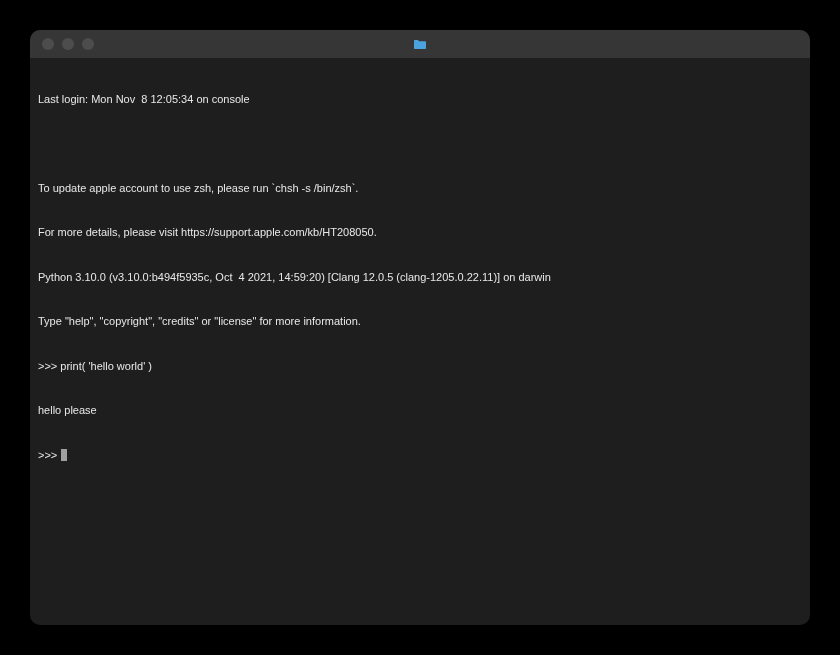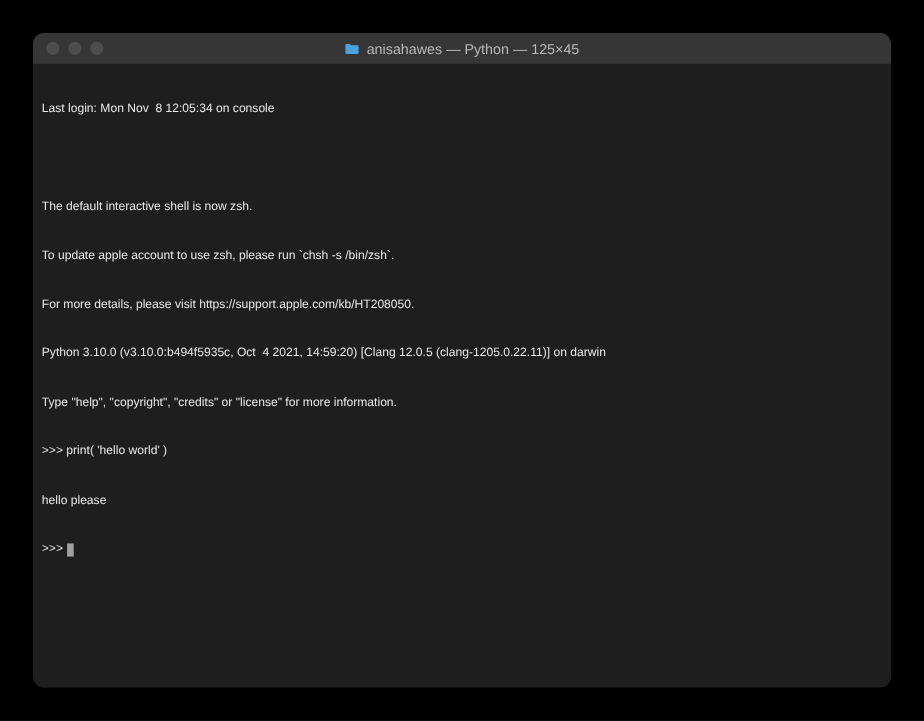--- a/index.html
+++ b/index.html
@@ -107,27 +107,25 @@
       <div class="traffic-light"></div>
       <div class="traffic-light"></div>
       <div class="traffic-light"></div>
     </div>
     <div class="title-wrap">
       <span class="folder-icon">
         <svg width="14" height="11" viewBox="0 0 14 11">
           <path d="M1 2 C1 1.4 1.4 1 2 1 L5 1 L6 2.2 L12 2.2 C12.6 2.2 13 2.6 13 3.2 L13 9 C13 9.6 12.6 10 12 10 L2 10 C1.4 10 1 9.6 1 9 Z" fill="#4aa3df"></path>
         </svg>
       </span>
-      <span class="title-text">anisahawes — Python — 125×45</span>
     </div>
   </div>
   <div class="terminal-body">
     <div class="line">Last login: Mon Nov  8 12:05:34 on console</div>
     <div class="blank-line"></div>
-    <div class="line">The default interactive shell is now zsh.</div>
     <div class="line">To update apple account to use zsh, please run `chsh -s /bin/zsh`.</div>
     <div class="line">For more details, please visit https://support.apple.com/kb/HT208050.</div>
     <div class="line">Python 3.10.0 (v3.10.0:b494f5935c, Oct  4 2021, 14:59:20) [Clang 12.0.5 (clang-1205.0.22.11)] on darwin</div>
     <div class="line">Type "help", "copyright", "credits" or "license" for more information.</div>
     <div class="line">&gt;&gt;&gt; print( 'hello world' )</div>
     <div class="line">hello please</div>
     <div class="prompt-line">
       <span>&gt;&gt;&gt; </span><span class="cursor"></span>
     </div>
   </div>

